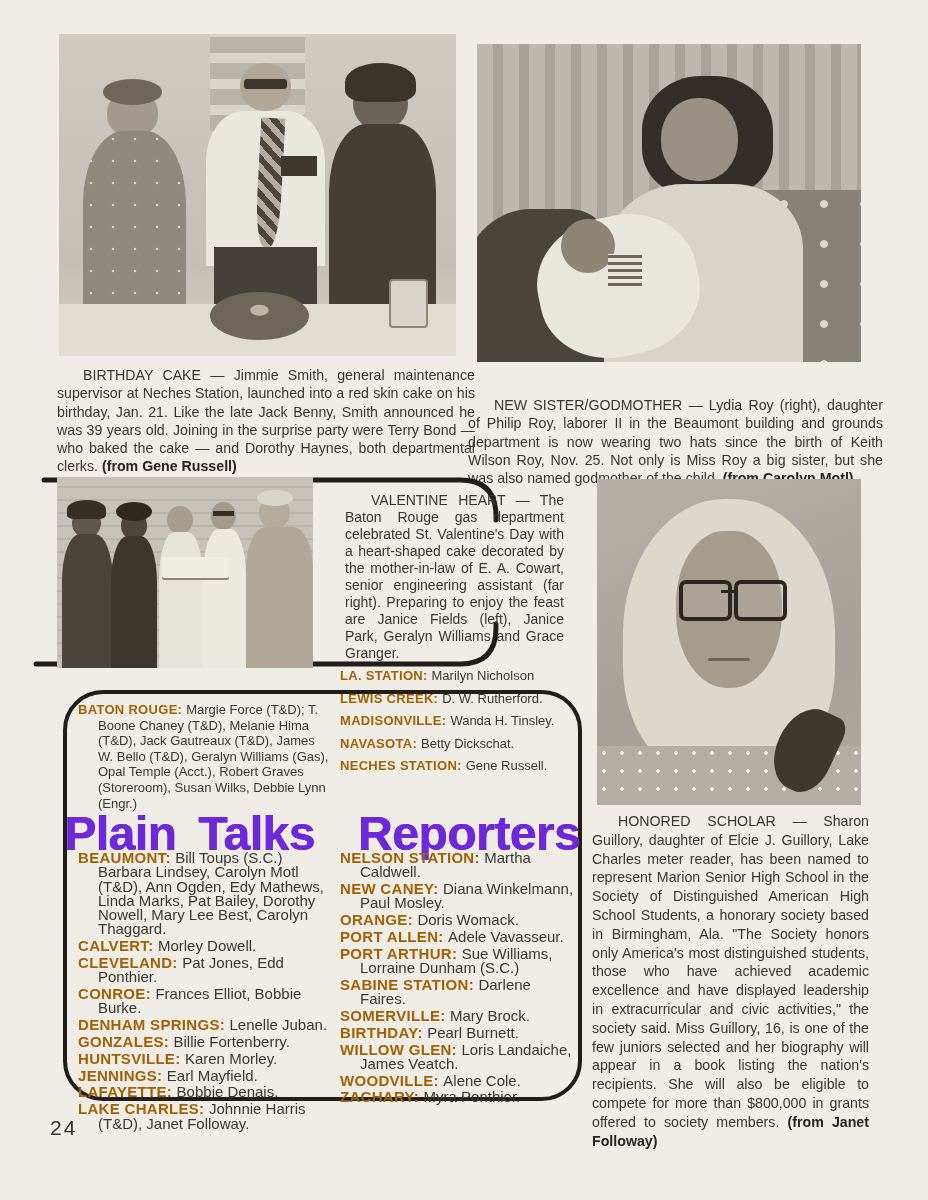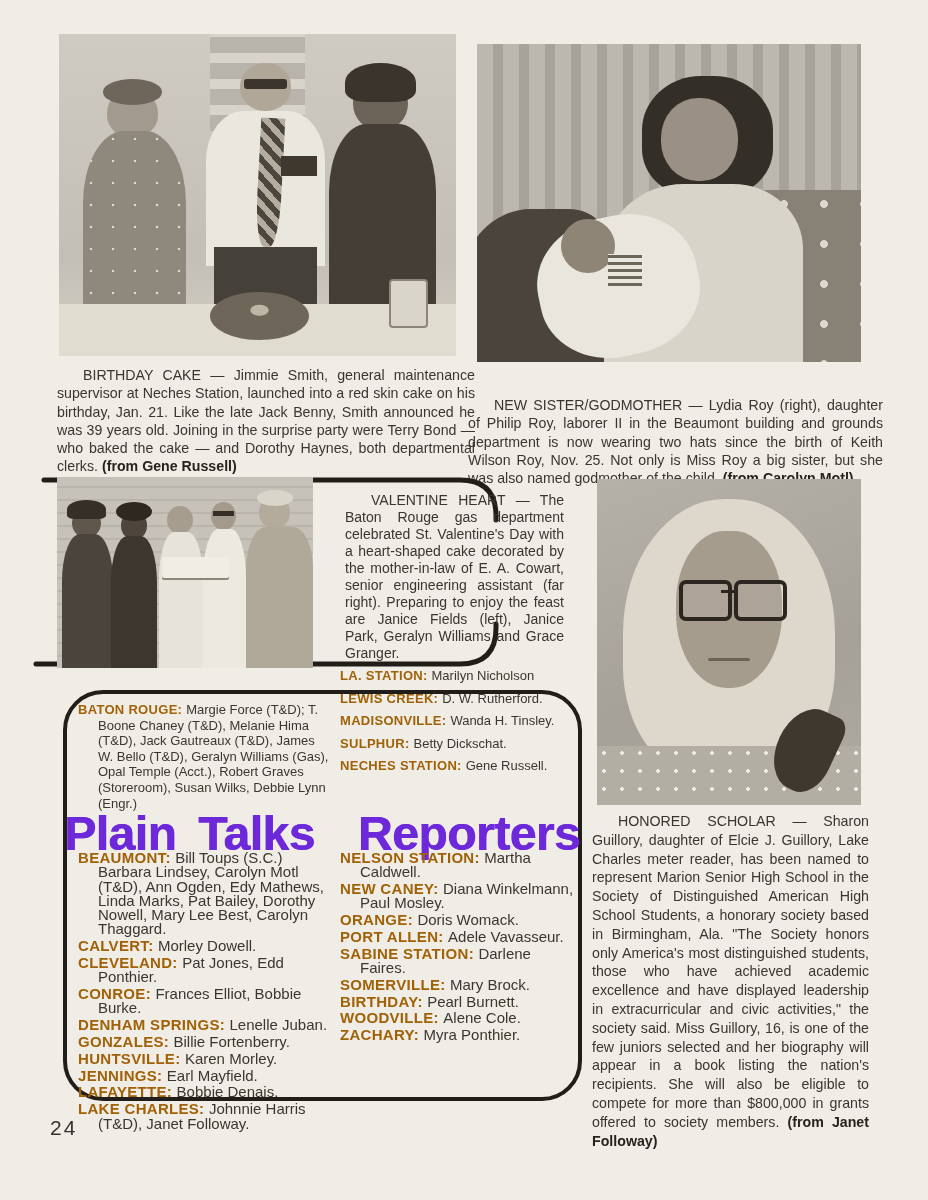--- a/index.html
+++ b/index.html
@@ -144,21 +144,21 @@
 
   <div class="rep-box"></div>
 
   <div class="col col-top" style="left:78px;top:702px;width:254px;">
       <p class="entry"><b>BATON ROUGE: </b><span>Margie Force (T&amp;D); T. Boone Chaney (T&amp;D), Melanie Hima (T&amp;D), Jack Gautreaux (T&amp;D), James W. Bello (T&amp;D), Geralyn Williams (Gas), Opal Temple (Acct.), Robert Graves (Storeroom), Susan Wilks, Debbie Lynn (Engr.)</span></p>
     </div>
   <div class="col col-top col-top-right" style="left:340px;top:668px;width:240px;">
       <p class="entry"><b>LA. STATION: </b><span>Marilyn Nicholson</span></p>
       <p class="entry"><b>LEWIS CREEK: </b><span>D. W. Rutherford.</span></p>
       <p class="entry"><b>MADISONVILLE: </b><span>Wanda H. Tinsley.</span></p>
-      <p class="entry"><b>SULPHUR: </b><span>Betty Dickschat.</span></p>
+      <p class="entry"><b>NAVASOTA: </b><span>Betty Dickschat.</span></p>
       <p class="entry"><b>NECHES STATION: </b><span>Gene Russell.</span></p>
     </div>
 
   <div class="masthead">
     <span class="tl">Plain Talks</span>
       <span>Reporters</span>
   </div>
 
   <div class="col col-bot" style="left:78px;top:851px;width:254px;">
       <p class="entry"><b>BEAUMONT: </b><span>Bill Toups (S.C.) Barbara Lindsey, Carolyn Motl (T&amp;D), Ann Ogden, Edy Mathews, Linda Marks, Pat Bailey, Dorothy Nowell, Mary Lee Best, Carolyn Thaggard.</span></p>
@@ -170,22 +170,24 @@
       <p class="entry"><b>HUNTSVILLE: </b><span>Karen Morley.</span></p>
       <p class="entry"><b>JENNINGS: </b><span>Earl Mayfield.</span></p>
       <p class="entry"><b>LAFAYETTE: </b><span>Bobbie Denais.</span></p>
       <p class="entry"><b>LAKE CHARLES: </b><span>Johnnie Harris (T&amp;D), Janet Followay.</span></p>
     </div>
   <div class="col col-bot" style="left:340px;top:851px;width:238px;">
       <p class="entry"><b>NELSON STATION: </b><span>Martha Caldwell.</span></p>
       <p class="entry"><b>NEW CANEY: </b><span>Diana Winkelmann, Paul Mosley.</span></p>
       <p class="entry"><b>ORANGE: </b><span>Doris Womack.</span></p>
       <p class="entry"><b>PORT ALLEN: </b><span>Adele Vavasseur.</span></p>
+      <p class="entry"><b>PORT ARTHUR: </b><span>Sue Williams, Lorraine Dunham (S.C.)</span></p>
       <p class="entry"><b>SABINE STATION: </b><span>Darlene Faires.</span></p>
       <p class="entry"><b>SOMERVILLE: </b><span>Mary Brock.</span></p>
       <p class="entry"><b>BIRTHDAY: </b><span>Pearl Burnett.</span></p>
+      <p class="entry"><b>WILLOW GLEN: </b><span>Loris Landaiche, James Veatch.</span></p>
       <p class="entry"><b>WOODVILLE: </b><span>Alene Cole.</span></p>
       <p class="entry"><b>ZACHARY: </b><span>Myra Ponthier.</span></p>
     </div>
 
   <div class="pagenum">24</div>
 
 </div>
 
 </body></html>

